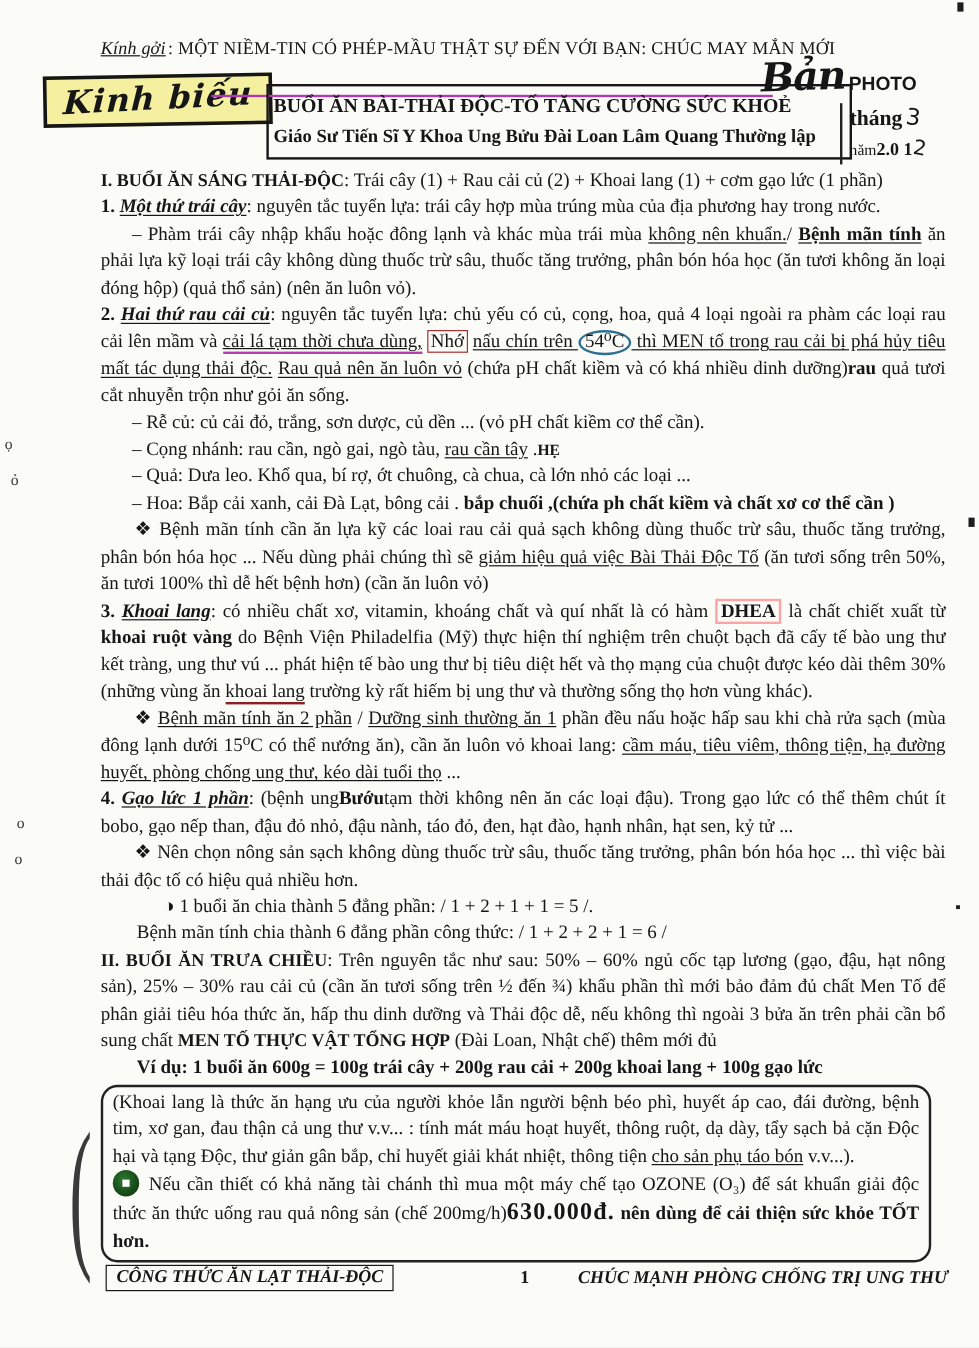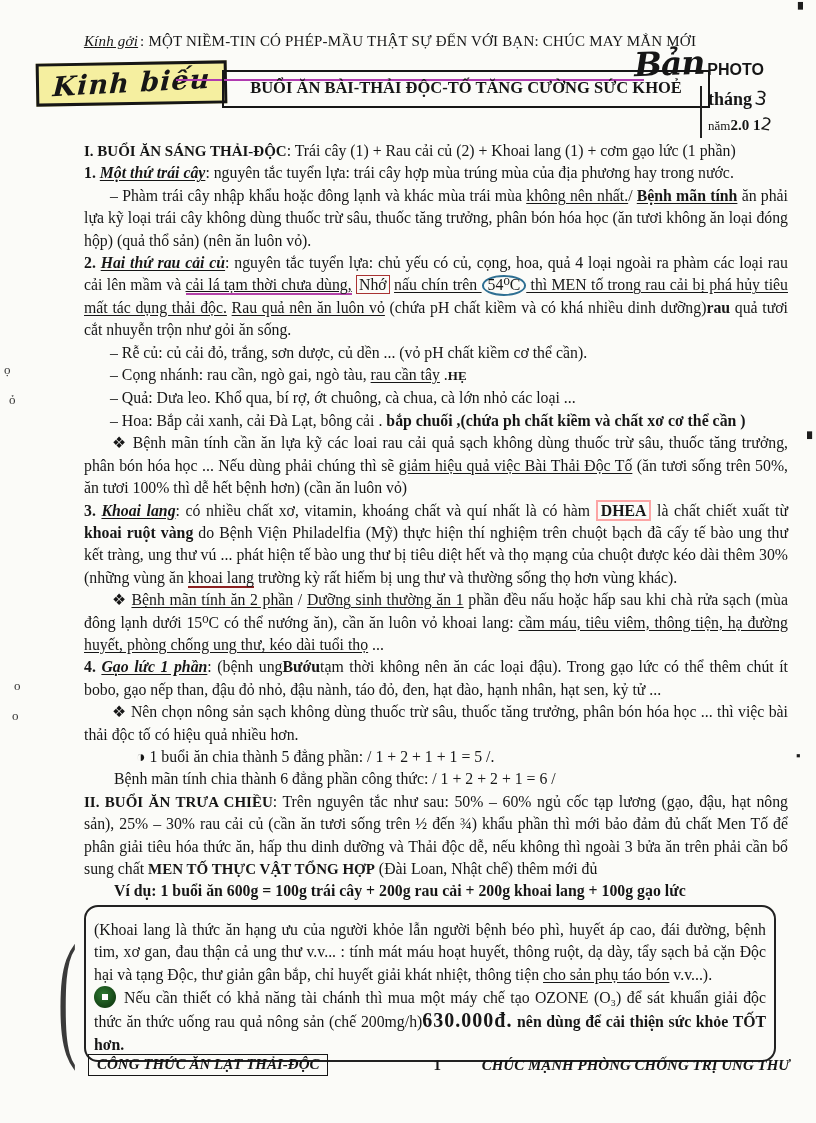--- a/index.html
+++ b/index.html
@@ -12,21 +12,21 @@
   .ded-pre{font-style:italic;text-decoration:underline;margin-right:2px;}
 
   .stamp{position:absolute;left:36px;top:62px;background:#f5efa0;border:3px solid #161616;
          padding:2px 14px 4px;transform:rotate(-1deg);}
   .stamp span{display:inline-block;font-size:27px;font-weight:bold;font-style:italic;
               font-family:"DejaVu Serif",serif;transform:skewX(-6deg) rotate(-2deg);letter-spacing:1px;}
 
   .mag-line{position:absolute;left:176px;top:79px;width:468px;height:2px;background:#b03ab0;}
 
   .title-box{position:absolute;left:222px;top:70px;width:476px;border:2px solid #161616;
-             text-align:center;padding:3px 4px 5px;background:transparent;}
+             padding:3px 4px 5px;background:transparent;}
   .title1{font-size:16.5px;font-weight:bold;line-height:26px;white-space:nowrap;}
   .title2{font-size:15.5px;font-weight:bold;line-height:25px;white-space:nowrap;}
 
   .photo-block{position:absolute;left:634px;top:44px;white-space:nowrap;}
   .ban-script{font-family:"DejaVu Serif",serif;font-size:33px;font-weight:bold;font-style:italic;
               letter-spacing:-1px;display:inline-block;transform:rotate(-2deg);}
   .photo-word{font-family:"Liberation Sans",sans-serif;font-size:16px;font-weight:bold;margin-left:3px;}
 
   .date-block{position:absolute;left:700px;top:86px;border-left:2px solid #222;padding-left:6px;
               width:95px;line-height:24px;white-space:nowrap;}
@@ -54,21 +54,21 @@
   .r-u{text-decoration:underline;text-underline-offset:2px;}
   .r-uu{text-decoration:underline;text-underline-offset:1px;border-bottom:2.5px solid #b341a8;}
   .r-rbox{border:1.5px solid #a83232;padding:0 2px;font-weight:normal;}
   .r-pbox{border:2px solid #fca5a5;padding:0 3px;font-weight:bold;}
   .r-circ{display:inline-block;border:2px solid #2e6f92;border-radius:50%;padding:0 4px 1px;
           line-height:16px;text-indent:0;}
   .r-redu{border-bottom:2px solid #8b2020;}
   .r-big{font-size:20px;font-weight:bold;letter-spacing:1px;}
   .r-small{font-size:13px;font-weight:bold;}
 
-  .callout{border:2px solid #222;border-radius:14px;padding:12px 8px 4px;margin-top:2px;
+  .callout{border:2px solid #222;border-radius:14px;padding:2px 8px 4px;margin-top:2px;
            margin-right:12px;}
   .green-dot{display:inline-block;width:22px;height:22px;border-radius:50%;
              background:radial-gradient(circle at 42% 38%,#2f7a33 0%,#174a18 60%,#0d2e0e 100%);
              vertical-align:-5px;margin-right:8px;position:relative;text-indent:0;}
   .green-dot::after{content:"";position:absolute;left:8px;top:8px;width:6px;height:6px;background:#fff;}
 
   
   .footer{position:absolute;left:88px;right:26px;top:1054px;display:flex;align-items:center;
           font-style:italic;font-weight:bold;font-size:15px;white-space:nowrap;}
   .footer-box{border:1.5px solid #161616;padding:1px 8px 2px;}
@@ -91,40 +91,41 @@
   </div>
 
   <div class="stamp">
     <span>Kinh biếu</span>
   </div>
 
   <div class="mag-line"></div>
 
   <div class="title-box">
     <div class="title1">BUỔI ĂN BÀI-THẢI ĐỘC-TỐ TĂNG CƯỜNG SỨC KHOẺ</div>
+    <div class="title2">Giáo Sư Tiến Sĩ Y Khoa Ung Bửu Đài Loan Lâm Quang Thường  lập</div>
   </div>
 
   <div class="photo-block">
     <span class="ban-script">Bản</span><span class="photo-word">PHOTO</span>
   </div>
 
   <div class="date-block">
     <div>
       <span class="m-label">tháng</span><span class="hand">3</span>
     </div>
     <div>
       <span class="y-label">năm</span><span class="y-val">2.0 1</span><span class="hand2">2</span>
     </div>
   </div>
 
   <div class="content">
     <div>
         <p class="para p-h"><span class="r-b">I. BUỔI ĂN SÁNG THẢI-ĐỘC</span><span>: Trái cây (1) + Rau cải củ (2) + Khoai lang (1) + cơm gạo lức (1 phần)</span></p>
         <p class="para p-num"><span class="r-b">1. </span><span class="r-b r-i r-u">Một thứ trái cây</span><span>: nguyên tắc tuyển lựa: trái cây hợp mùa trúng mùa của địa phương hay trong nước.</span></p>
-        <p class="para p-dash"><span>– Phàm trái cây nhập khẩu hoặc đông lạnh và khác mùa trái mùa </span><span class="r-u">không nên nhất.</span><span>/ </span><span class="r-b r-u">Bệnh mãn tính</span><span> ăn phải lựa kỹ loại trái cây không dùng thuốc trừ sâu, thuốc tăng trưởng, phân bón hóa học (ăn tươi không ăn loại đóng hộp) (quả thổ sản) (nên ăn luôn vỏ).</span></p>
+        <p class="para p-dash"><span>– Phàm trái cây nhập khẩu hoặc đông lạnh và khác mùa trái mùa </span><span class="r-u">không nên khuẩn.</span><span>/ </span><span class="r-b r-u">Bệnh mãn tính</span><span> ăn phải lựa kỹ loại trái cây không dùng thuốc trừ sâu, thuốc tăng trưởng, phân bón hóa học (ăn tươi không ăn loại đóng hộp) (quả thổ sản) (nên ăn luôn vỏ).</span></p>
         <p class="para p-num"><span class="r-b">2. </span><span class="r-b r-i r-u">Hai thứ rau cải củ</span><span>: nguyên tắc tuyển lựa: chủ yếu có củ, cọng, hoa, quả 4 loại ngoài ra phàm các loại rau cải lên mầm và </span><span class="r-uu">cải lá tạm thời chưa dùng,</span><span> </span><span class="r-b r-rbox">Nhớ</span><span> </span><span class="r-u">nấu chín trên </span><span class="r-circ">54⁰C</span><span class="r-u"> thì MEN tố trong rau cải bị phá hủy tiêu mất tác dụng thải độc.</span><span> </span><span class="r-u">Rau quả nên ăn luôn vỏ</span><span> (chứa pH chất kiềm và có khá nhiều dinh dưỡng)</span><span class="r-b">rau</span><span> quả tươi cắt nhuyễn trộn như gỏi ăn sống.</span></p>
         <p class="para p-dash"><span>– Rễ củ: củ cải đỏ, trắng, sơn dược, củ dền ... (vỏ pH chất kiềm cơ thể cần).</span></p>
         <p class="para p-dash"><span>– Cọng nhánh: rau cần, ngò gai, ngò tàu, </span><span class="r-u">rau cần tây</span><span> .</span><span class="r-small">HẸ</span></p>
         <p class="para p-dash"><span>– Quả: Dưa leo. Khổ qua, bí rợ, ớt chuông, cà chua, cà lớn nhỏ các loại ...</span></p>
         <p class="para p-dash"><span>– Hoa: Bắp cải xanh, cải Đà Lạt, bông cải . </span><span class="r-b">bắp chuối</span><span class="r-b"> ,(chứa ph chất kiềm và chất xơ cơ thể cần )</span></p>
         <p class="para p-diamond"><span>❖ </span><span>Bệnh mãn tính cần ăn lựa kỹ các loai rau cải quả sạch không dùng thuốc trừ sâu, thuốc tăng trưởng, phân bón hóa học ... Nếu dùng phải chúng thì sẽ </span><span class="r-u">giảm hiệu quả việc Bài Thải Độc Tố</span><span> (ăn tươi sống trên 50%, ăn tươi 100% thì dễ hết bệnh hơn) (cần ăn luôn vỏ)</span></p>
         <p class="para p-num"><span class="r-b">3. </span><span class="r-b r-i r-u">Khoai lang</span><span>: có nhiều chất xơ, vitamin, khoáng chất và quí nhất là có hàm </span><span class="r-pbox">DHEA</span><span> là chất chiết xuất từ </span><span class="r-b">khoai ruột vàng</span><span> do Bệnh Viện Philadelfia (Mỹ) thực hiện thí nghiệm trên chuột bạch đã cấy tế bào ung thư kết tràng, ung thư vú ... phát hiện tế bào ung thư bị tiêu diệt hết và thọ mạng của chuột được kéo dài thêm 30% (những vùng ăn </span><span class="r-redu">khoai lang</span><span> trường kỳ rất hiếm bị ung thư và thường sống thọ hơn vùng khác).</span></p>
         <p class="para p-diamond"><span>❖ </span><span class="r-u">Bệnh mãn tính ăn 2 phần</span><span> / </span><span class="r-u">Dưỡng sinh thường ăn 1</span><span> phần đều nấu hoặc hấp sau khi chà rửa sạch (mùa đông lạnh dưới 15⁰C có thể nướng ăn), cần ăn luôn vỏ khoai lang: </span><span class="r-u">cầm máu, tiêu viêm, thông tiện, hạ đường huyết, phòng chống ung thư, kéo dài tuổi thọ</span><span> ...</span></p>
         <p class="para p-num"><span class="r-b">4. </span><span class="r-b r-i r-u">Gạo lức 1 phần</span><span>: (bệnh ung</span><span class="r-b">Bướu</span><span>tạm thời không nên ăn các loại đậu). Trong gạo lức có thể thêm chút ít bobo, gạo nếp than, đậu đỏ nhỏ, đậu nành, táo đỏ, đen, hạt đào, hạnh nhân, hạt sen, kỷ tử ...</span></p>
         <p class="para p-diamond"><span>❖ </span><span>Nên chọn nông sản sạch không dùng thuốc trừ sâu, thuốc tăng trưởng, phân bón hóa học ... thì việc bài thải độc tố có hiệu quả nhiều hơn.</span></p>

